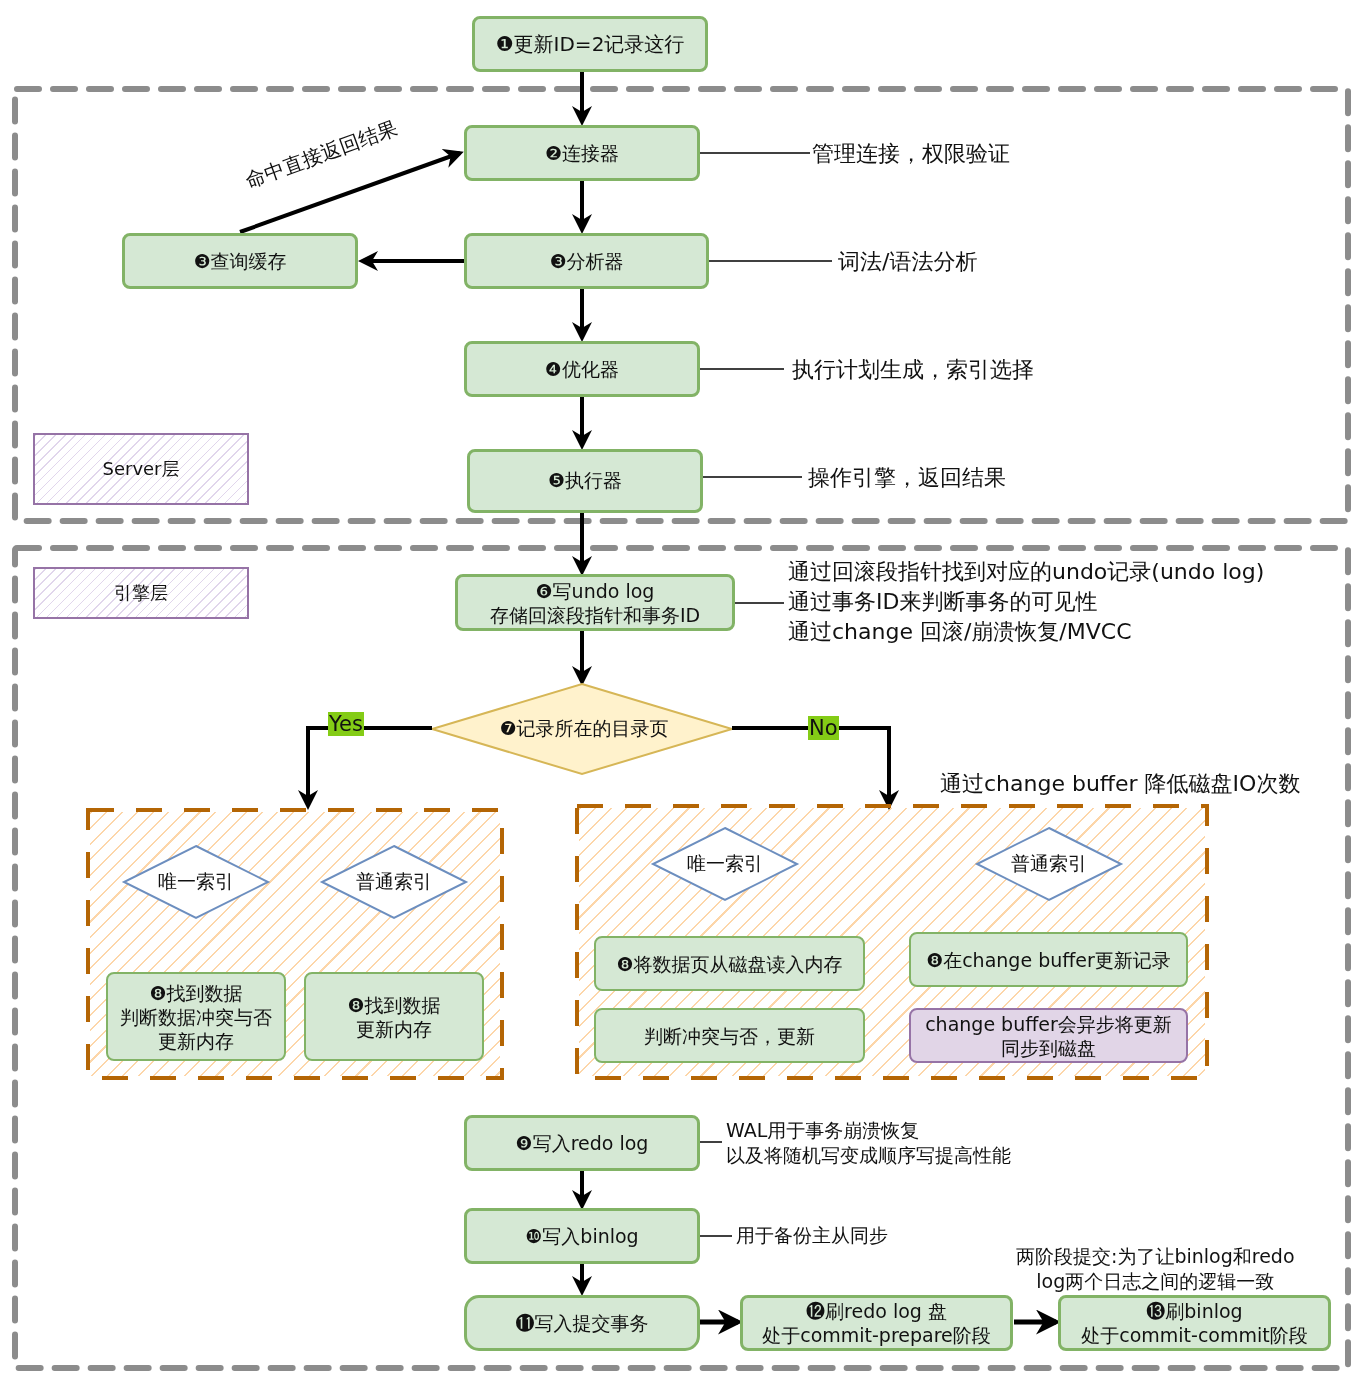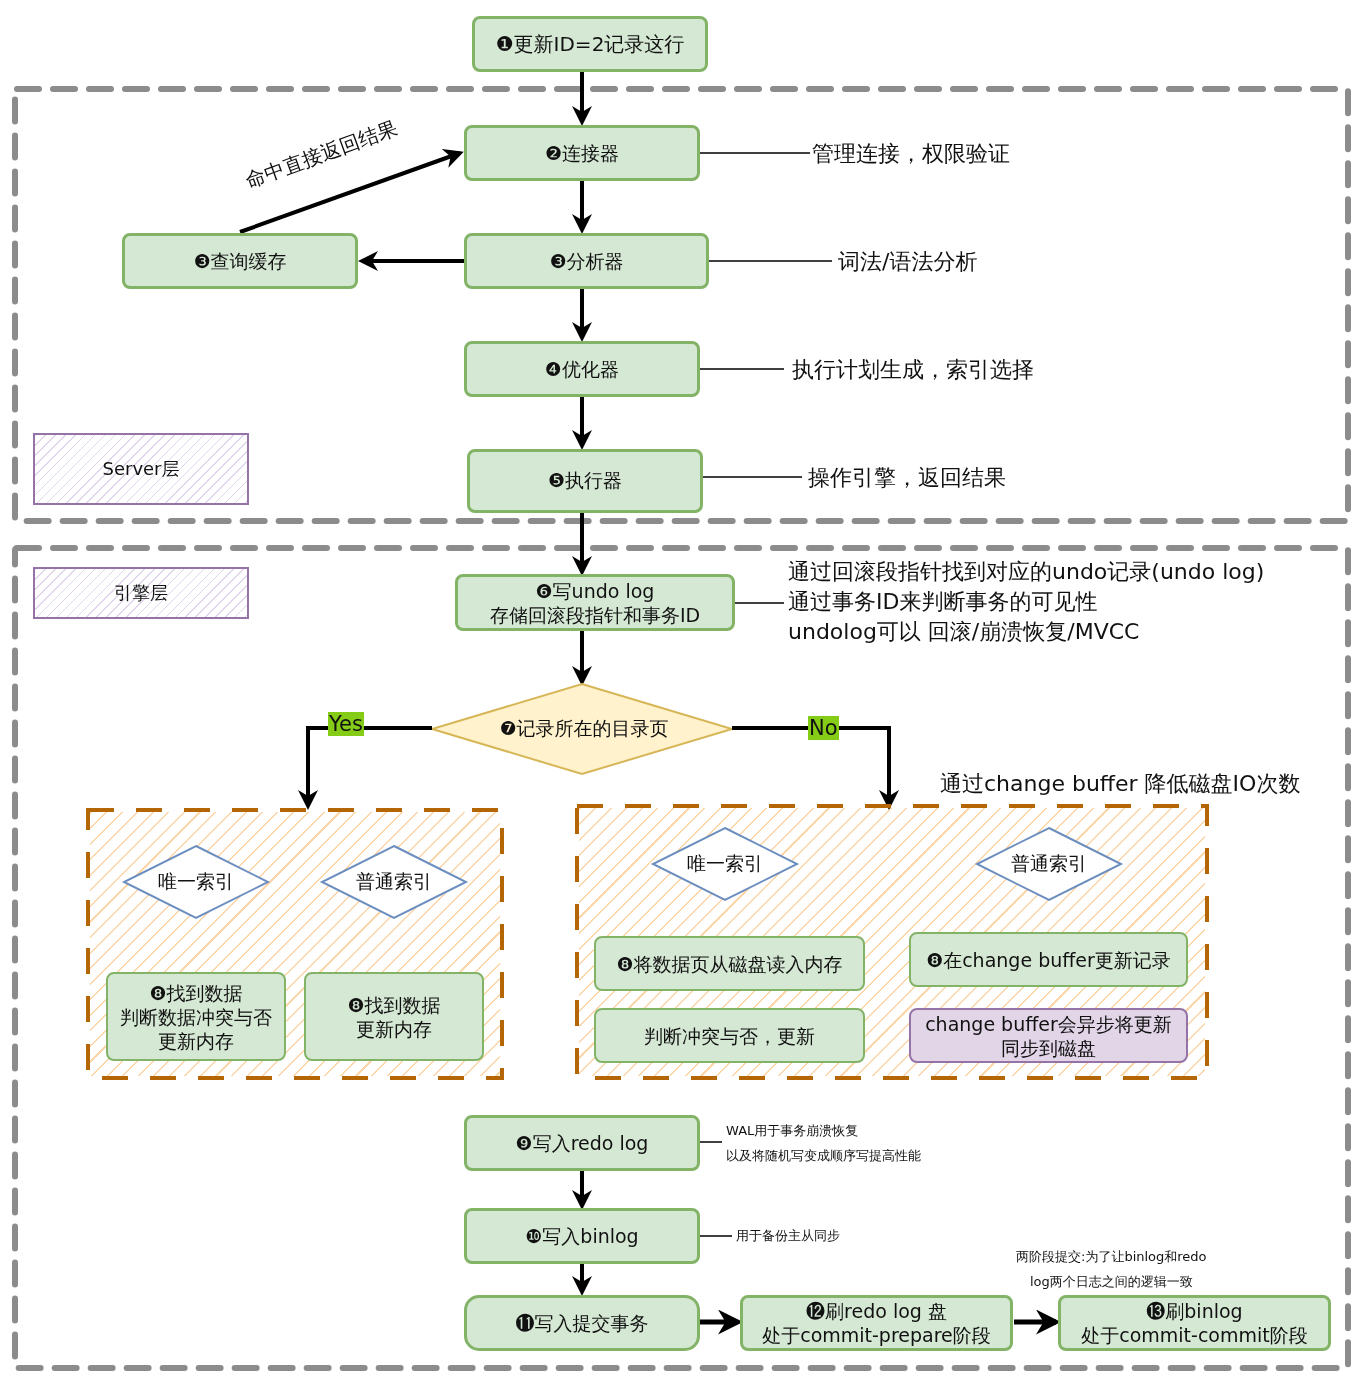--- a/index.html
+++ b/index.html
@@ -15,21 +15,21 @@
   .node.thin { border-width: 2px; }
   .node.purple { background: #e1d5e7; border-color: #9673a6; }
   .node .col { display: flex; flex-direction: column; align-items: center; }
   .layer-label {
     position: absolute; box-sizing: border-box;
     border: 2px solid #9673a6; display: flex; align-items: center; justify-content: center;
     font-size: 18px; color: #111;
     background-image: repeating-linear-gradient(135deg, rgba(200,180,220,0.55) 0 1px, transparent 1px 7px);
   }
   .note { position: absolute; font-size: 22px; line-height: 30px; color: #111; white-space: nowrap; }
-  .note.sm { font-size: 13px; line-height: 25px; }
+  .note.sm { font-size: 19px; line-height: 25px; }
   .label { position: absolute; font-size: 21px; color: #111; white-space: nowrap; background: #84cc16; padding: 0 1px; }
   .diamond-text { position: absolute; font-size: 19px; color: #111; white-space: nowrap;
                   transform: translate(-50%, -50%); }
   .hatch-region {
     position: absolute;
     background-image: repeating-linear-gradient(135deg, rgba(252,200,140,0.75) 0 1.5px, transparent 1.5px 11px);
   }
 </style>
 </head>
 <body>
@@ -131,21 +131,21 @@
 <div class="label" style="left:250px;top:168px;background:transparent;font-size:20px;transform:rotate(-20deg);transform-origin:left bottom;">命中直接返回结果</div>
 
 <div class="note" style="left:812px;top:139px;">管理连接，权限验证</div>
 <div class="note" style="left:838px;top:247px;">词法/语法分析</div>
 <div class="note" style="left:792px;top:355px;">执行计划生成，索引选择</div>
 <div class="note" style="left:808px;top:463px;">操作引擎，返回结果</div>
 
 <div class="note" style="left:788px;top:557px;">
   <div>通过回滚段指针找到对应的undo记录(undo log)</div>
   <div>通过事务ID来判断事务的可见性</div>
-  <div>undolog可以 回滚/崩溃恢复/MVCC</div>
+  <div>通过change 回滚/崩溃恢复/MVCC</div>
 </div>
 
 <div class="note" style="left:940px;top:769px;">通过change buffer 降低磁盘IO次数</div>
 
 <div class="diamond-text" style="left:196px;top:882px;">唯一索引</div>
 <div class="diamond-text" style="left:394px;top:882px;">普通索引</div>
 <div class="node thin" style="left:106px;top:972px;width:180px;height:89px;font-size:19px;">
   <div class="col">
     <span>❽找到数据</span>
     <span>判断数据冲突与否</span>

